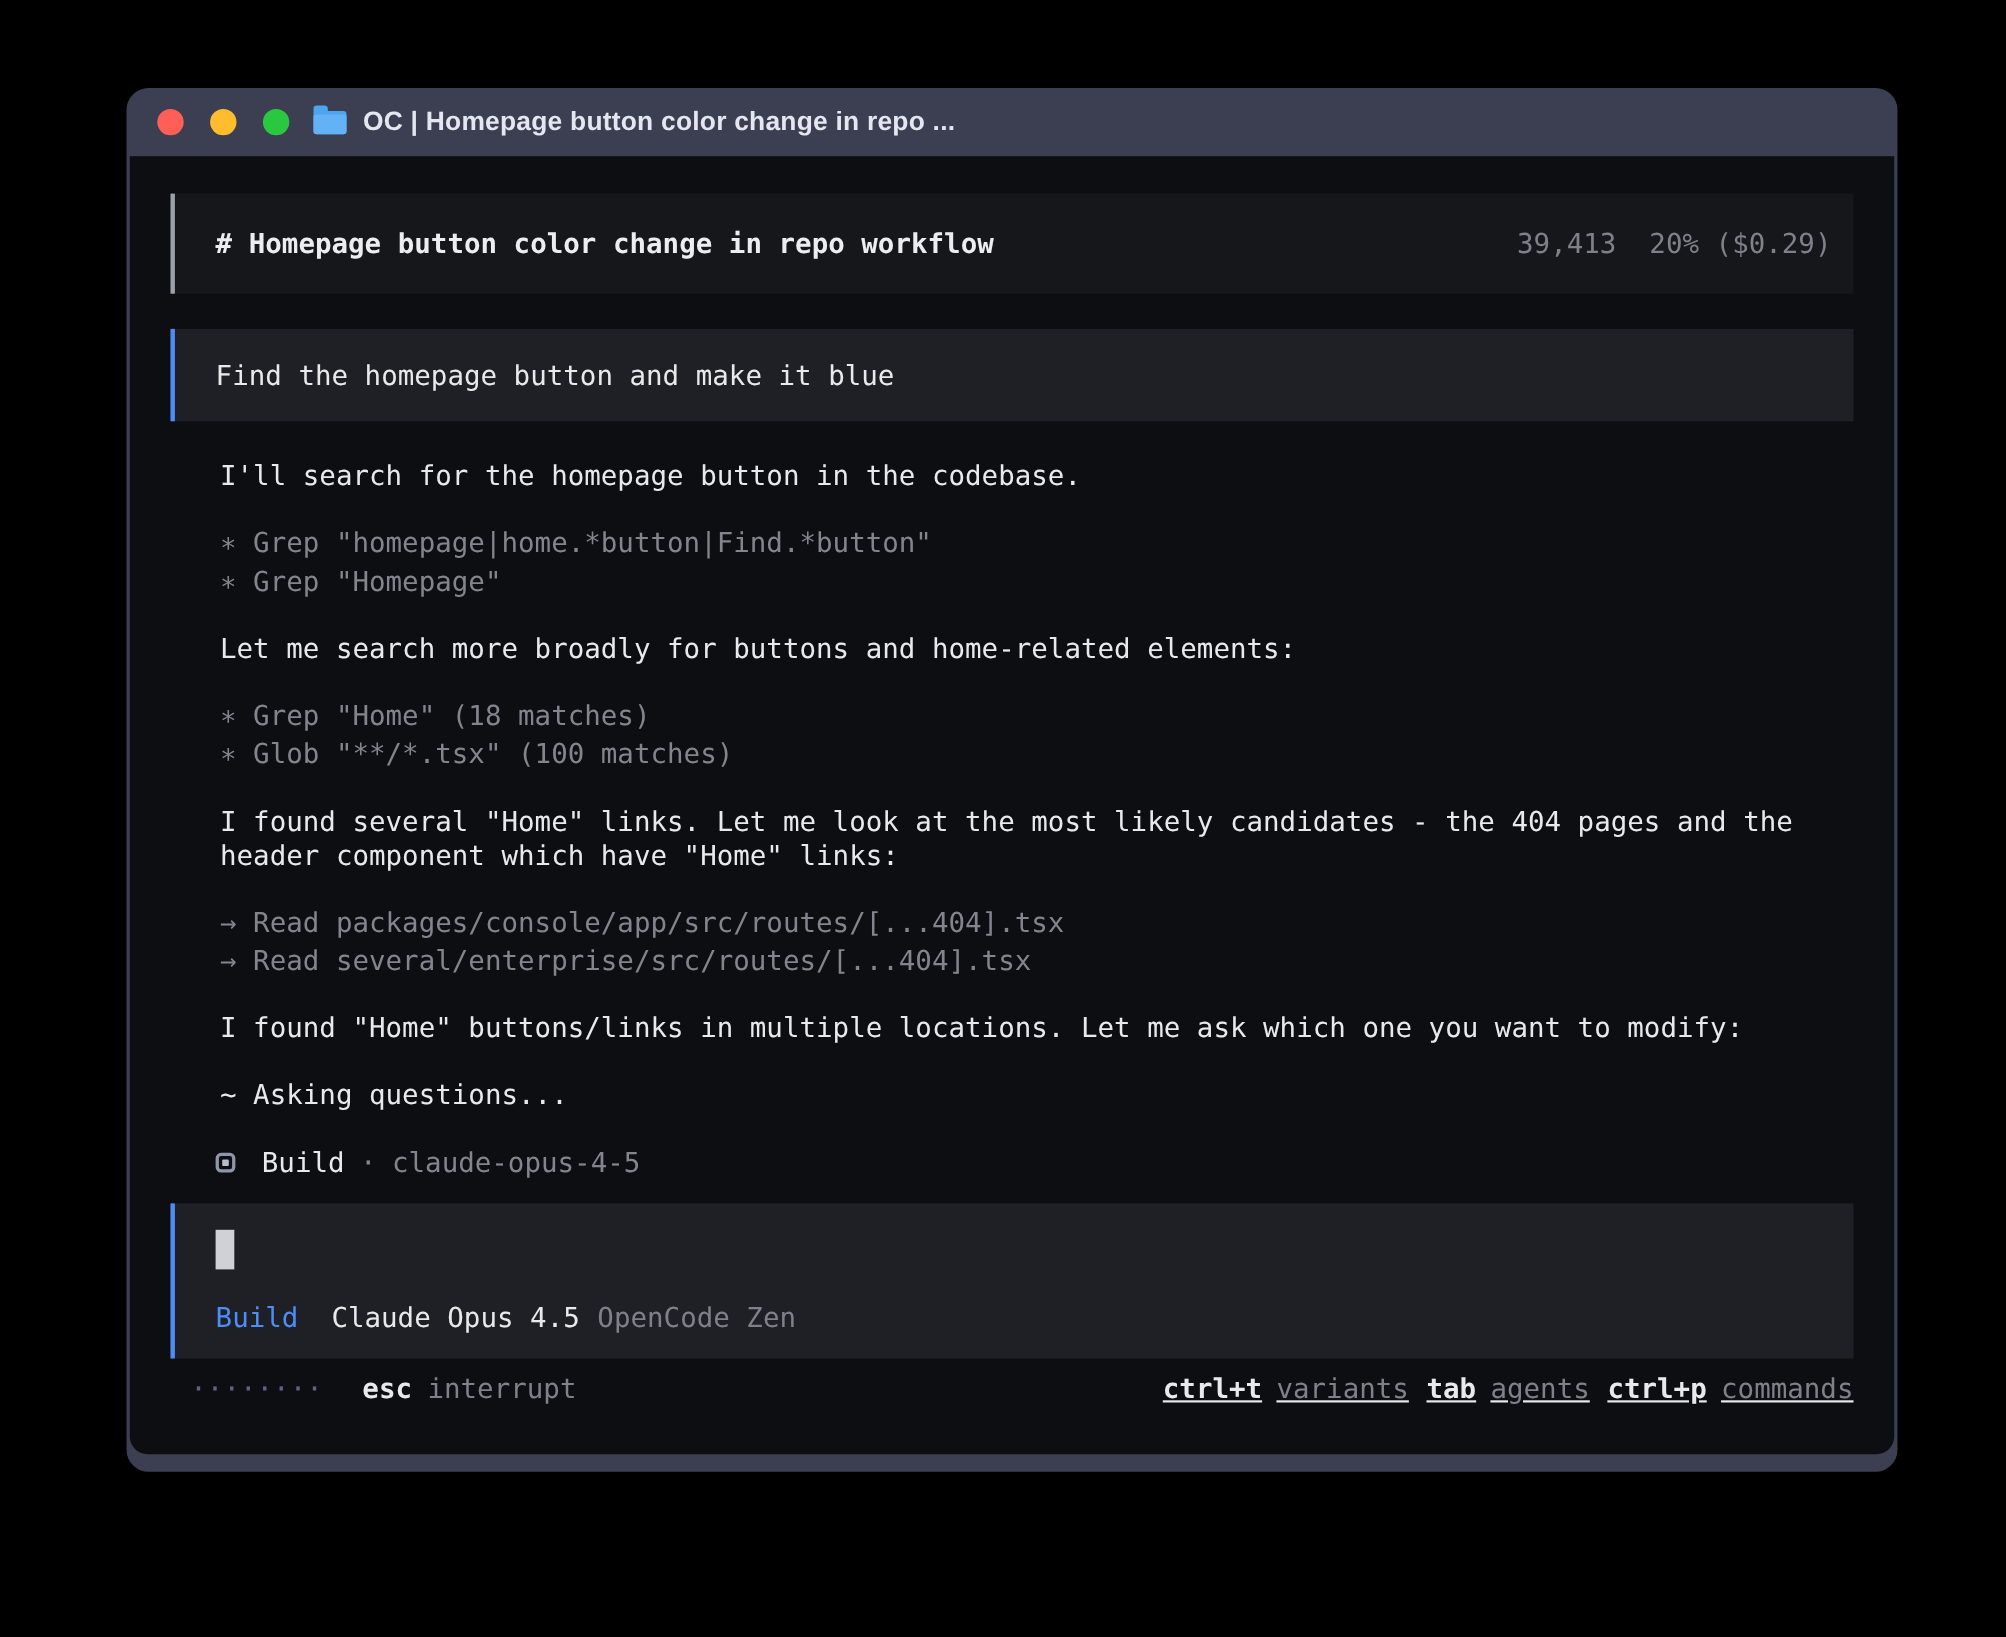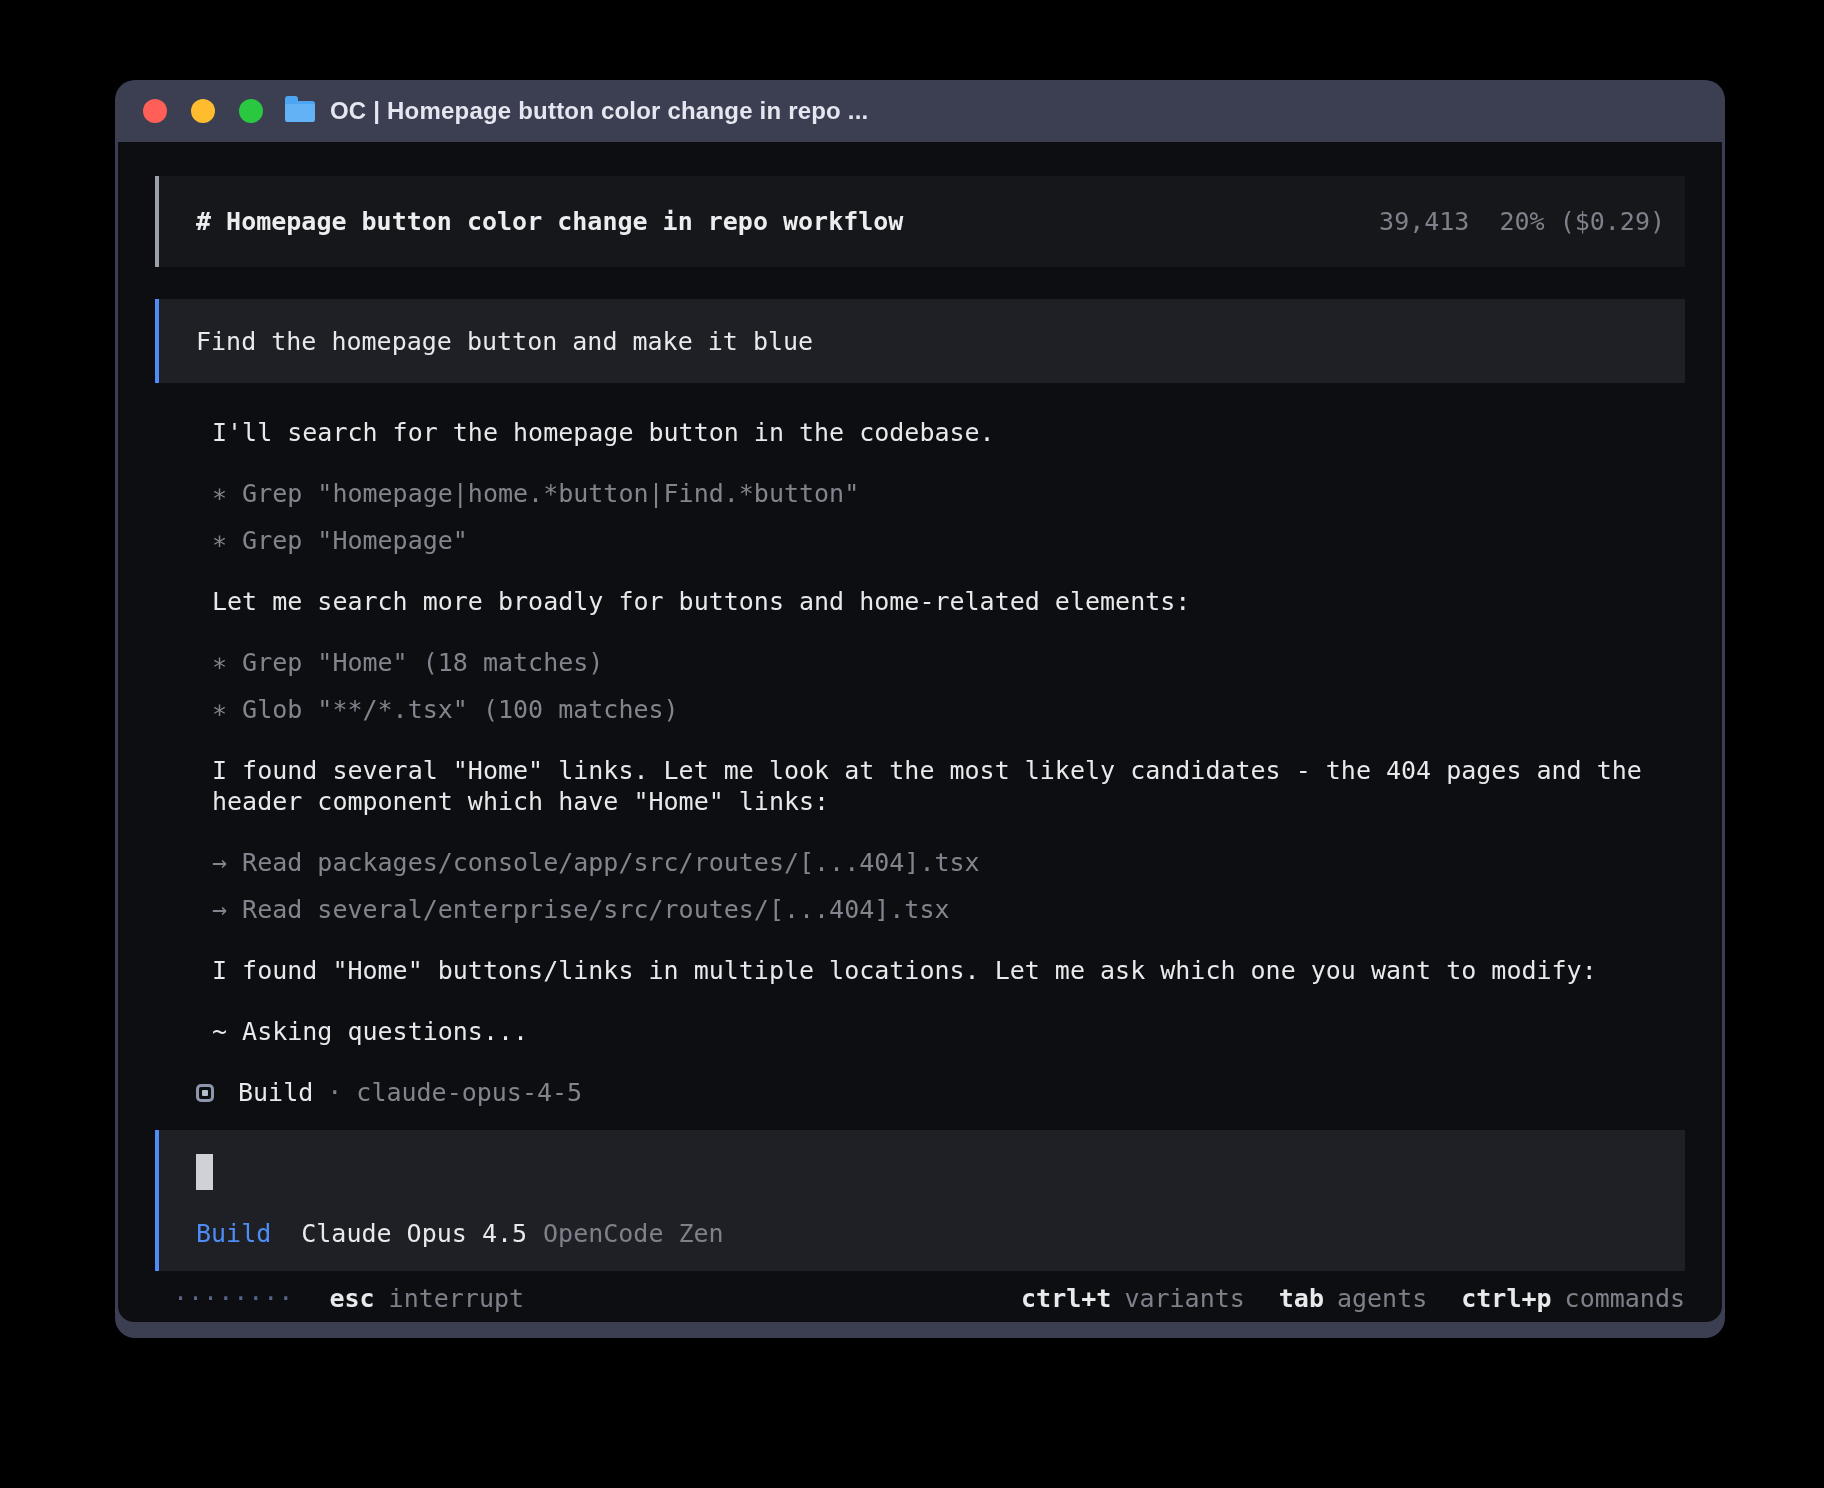--- a/index.html
+++ b/index.html
@@ -63,21 +63,21 @@
     height: 84px;
     background: #1e2026;
     border-left: 4px solid #4e8df6;
     display: flex; align-items: center;
     padding-left: 37px;
     color: #e8e9eb;
   }
 
   
   .transcript { margin-top: 34px; padding-left: 41px; }
-  .transcript p { margin: 16px; }
+  .transcript p { margin: 4px; }
   .t-text { color: #e8e9eb; margin-bottom: 30px !important; }
   .t-group { margin-bottom: 30px; }
   .t-dim { color: #82858d; }
 
   
   .agent-line { display: flex; align-items: center; color: #e8e9eb; }
   .agent-icon {
     width: 18px; height: 18px;
     border: 3px solid #8d96aa;
     border-radius: 5px;
@@ -108,21 +108,21 @@
     margin-top: 12px;
     display: flex; align-items: center; justify-content: space-between;
     padding-left: 18px;
   }
   .footer-left { display: flex; align-items: center; }
   .spinner-dots { color: #5a648a; }
   .key { font-weight: bold; color: #e8e9eb; }
   .key-label { color: #7e818a; }
   .esc-key { margin-left: 36px; }
   .esc-label { margin-left: 14px; }
-  .footer-right { display: flex; align-items: flex-end; gap: 34px; }
+  .footer-right { display: flex; align-items: flex-end; gap: 16px; text-decoration: underline; }
   .shortcut { display: flex; align-items: center; gap: 13px; }
 </style>
 </head>
 <body>
 
 <div class="window">
 
   <div class="titlebar">
     <div class="traffic">
       <div class="light close"></div>

